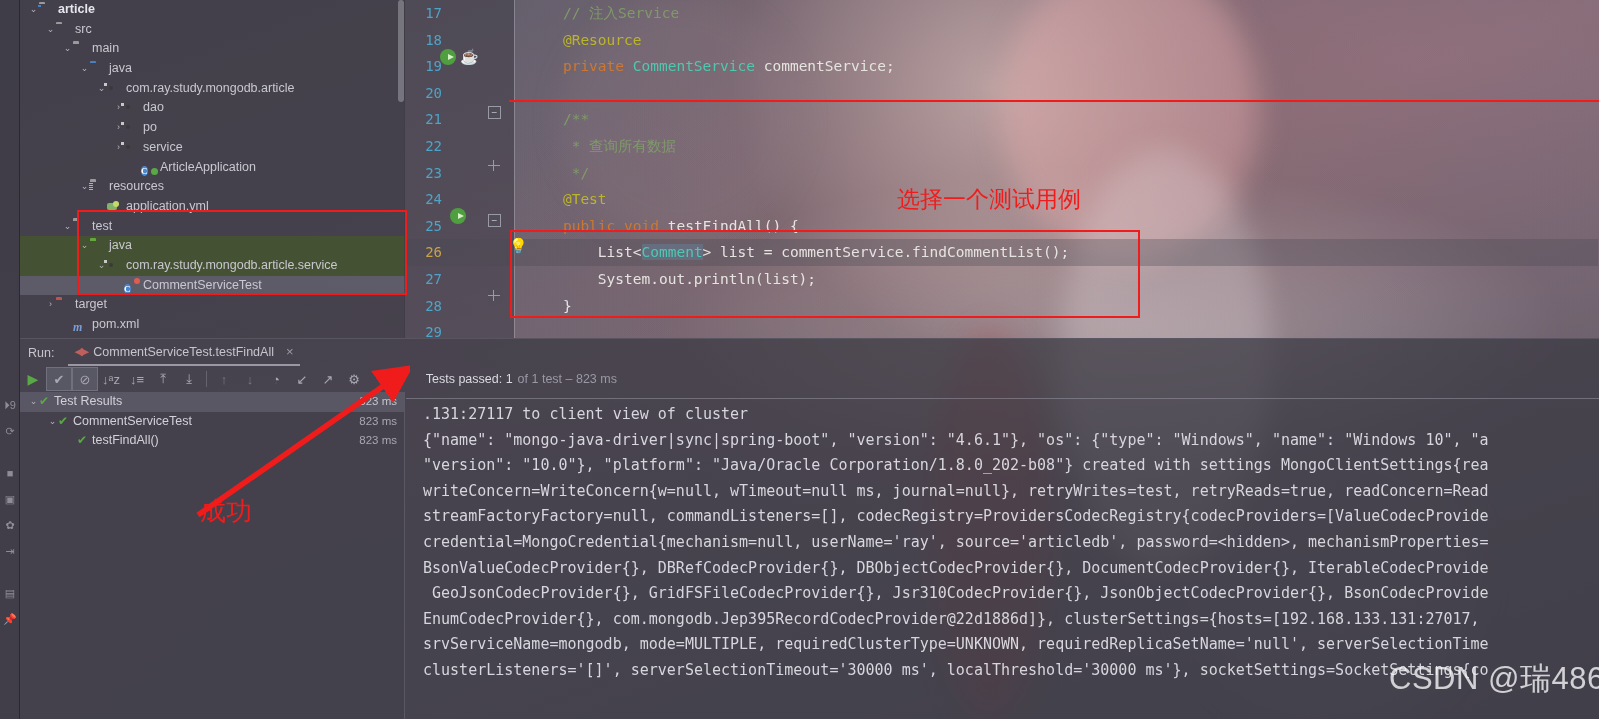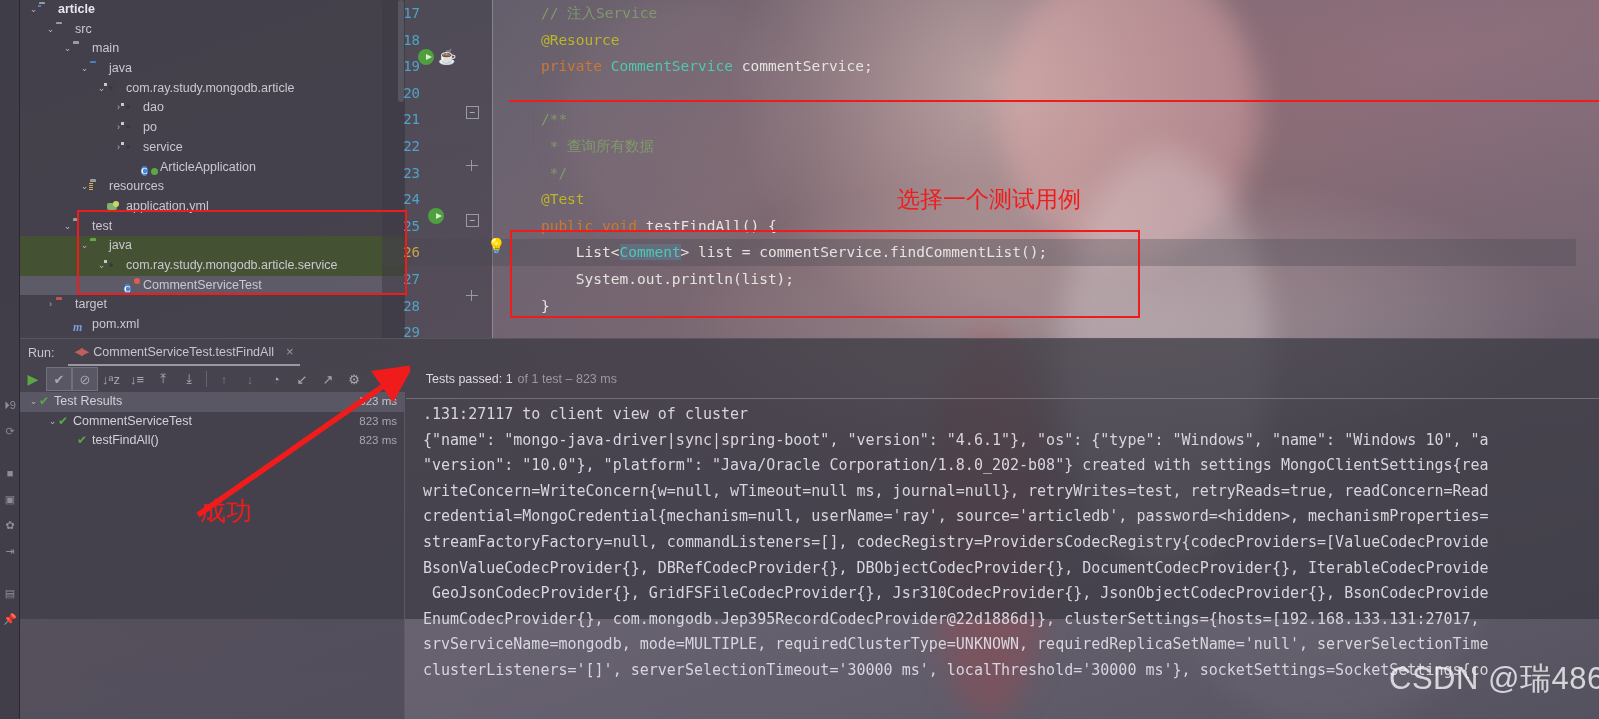--- a/index.html
+++ b/index.html
@@ -101,21 +101,21 @@
   }
 
   
   #tree-scroll {
     position:absolute; right:1px; top:0px; width:6px; height:102px;
     background: rgba(160,160,170,0.55); border-radius:3px;
   }
 
   
   #editor {
-    left: 382px; top: 0; width: 1194px; height: 338px;
+    left: 404px; top: 0; width: 1194px; height: 338px;
     overflow: hidden;
   }
   #gutter {
     position:absolute; left:0; top:0; width:110px; height:338px;
     background: rgba(62,59,70,0.55);
   }
   .code-line {
     position:relative; height:26.6px; line-height:26.6px;
     font-family:"DejaVu Sans Mono", monospace; font-size:14.5px;
     white-space:pre;
@@ -168,21 +168,21 @@
     background:#f01c1c; z-index:6;
   }
   #edit-redlabel {
     position:absolute; left:897px; top:186px; z-index:7;
     color:#f01c1c; font-size:23px; line-height:26px;
     font-family:"DejaVu Sans", sans-serif; white-space:nowrap;
   }
 
   
   #run-panel {
-    left: 20px; top: 338px; width: 1579px; height: 281px;
+    left: 20px; top: 338px; width: 1579px; height: 381px;
     background: rgba(58,56,66,0.74);
     border-top: 1px solid rgba(90,88,100,0.9);
   }
   #run-tabbar {
     position:absolute; left:0; top:0; width:1579px; height:27px;
     display:flex; align-items:center; font-size:12.5px; color:#c6c4cc;
   }
   #run-label { margin-left:8px; margin-right:14px; color:#c6c4cc; }
   #run-tab {
     display:flex; align-items:center; gap:6px; height:26px;
@@ -474,22 +474,22 @@
         </div>
       </div>
 
     <div id="console">
       <div id="console-top-rule"></div>
       <div id="console-lines" style="position:absolute; left:0; top:10px;">
           <div class="con-line">.131:27117 to client view of cluster</div>
           <div class="con-line">{"name": "mongo-java-driver|sync|spring-boot", "version": "4.6.1"}, "os": {"type": "Windows", "name": "Windows 10", "a</div>
           <div class="con-line">"version": "10.0"}, "platform": "Java/Oracle Corporation/1.8.0_202-b08"} created with settings MongoClientSettings{rea</div>
           <div class="con-line">writeConcern=WriteConcern{w=null, wTimeout=null ms, journal=null}, retryWrites=test, retryReads=true, readConcern=Read</div>
+          <div class="con-line">streamFactoryFactory=null, commandListeners=[], codecRegistry=ProvidersCodecRegistry{codecProviders=[ValueCodecProvide</div>
           <div class="con-line">credential=MongoCredential{mechanism=null, userName='ray', source='articledb', password=&lt;hidden&gt;, mechanismProperties=</div>
-          <div class="con-line">streamFactoryFactory=null, commandListeners=[], codecRegistry=ProvidersCodecRegistry{codecProviders=[ValueCodecProvide</div>
           <div class="con-line">BsonValueCodecProvider{}, DBRefCodecProvider{}, DBObjectCodecProvider{}, DocumentCodecProvider{}, IterableCodecProvide</div>
           <div class="con-line"> GeoJsonCodecProvider{}, GridFSFileCodecProvider{}, Jsr310CodecProvider{}, JsonObjectCodecProvider{}, BsonCodecProvide</div>
           <div class="con-line">EnumCodecProvider{}, com.mongodb.Jep395RecordCodecProvider@22d1886d]}, clusterSettings={hosts=[192.168.133.131:27017,</div>
           <div class="con-line">srvServiceName=mongodb, mode=MULTIPLE, requiredClusterType=UNKNOWN, requiredReplicaSetName='null', serverSelectionTime</div>
           <div class="con-line">clusterListeners='[]', serverSelectionTimeout='30000 ms', localThreshold='30000 ms'}, socketSettings=SocketSettings{co</div>
         </div>
     </div>
   </div>
 
   <svg id="arrow-svg" width="230" height="170" viewBox="0 0 230 170">

